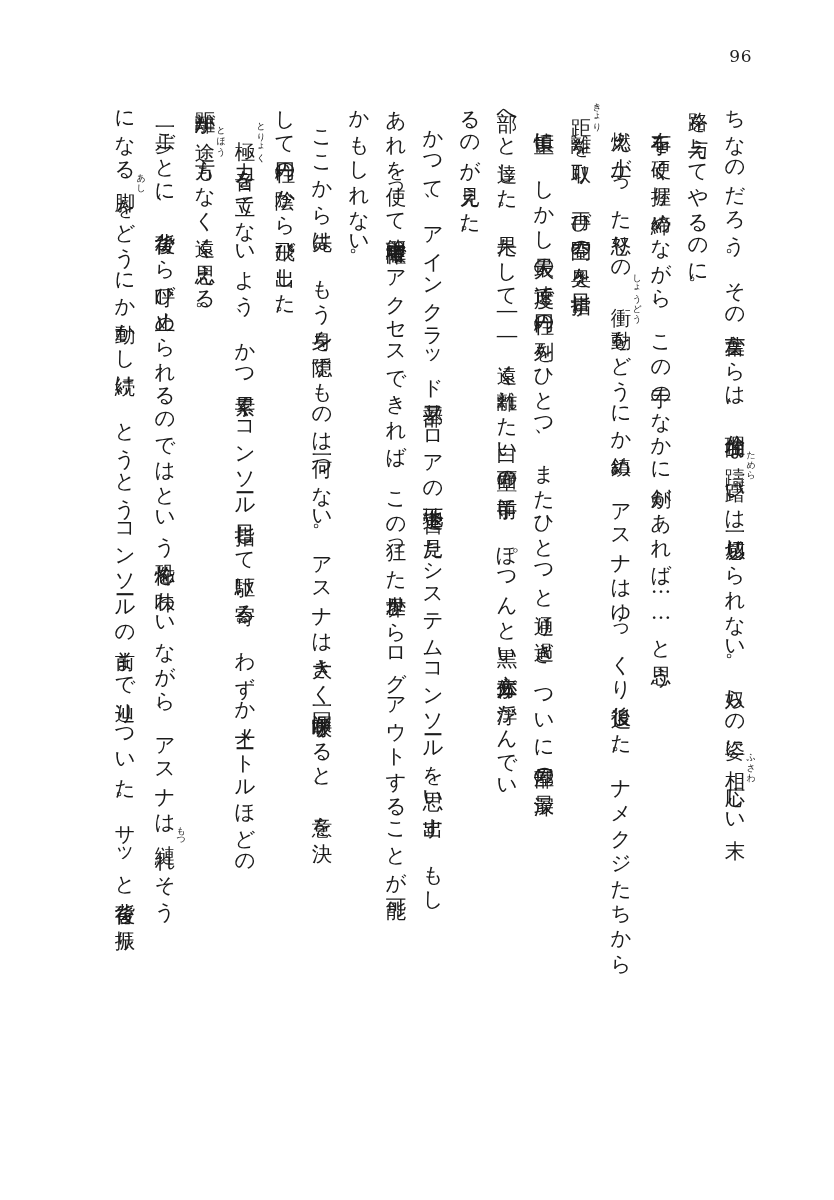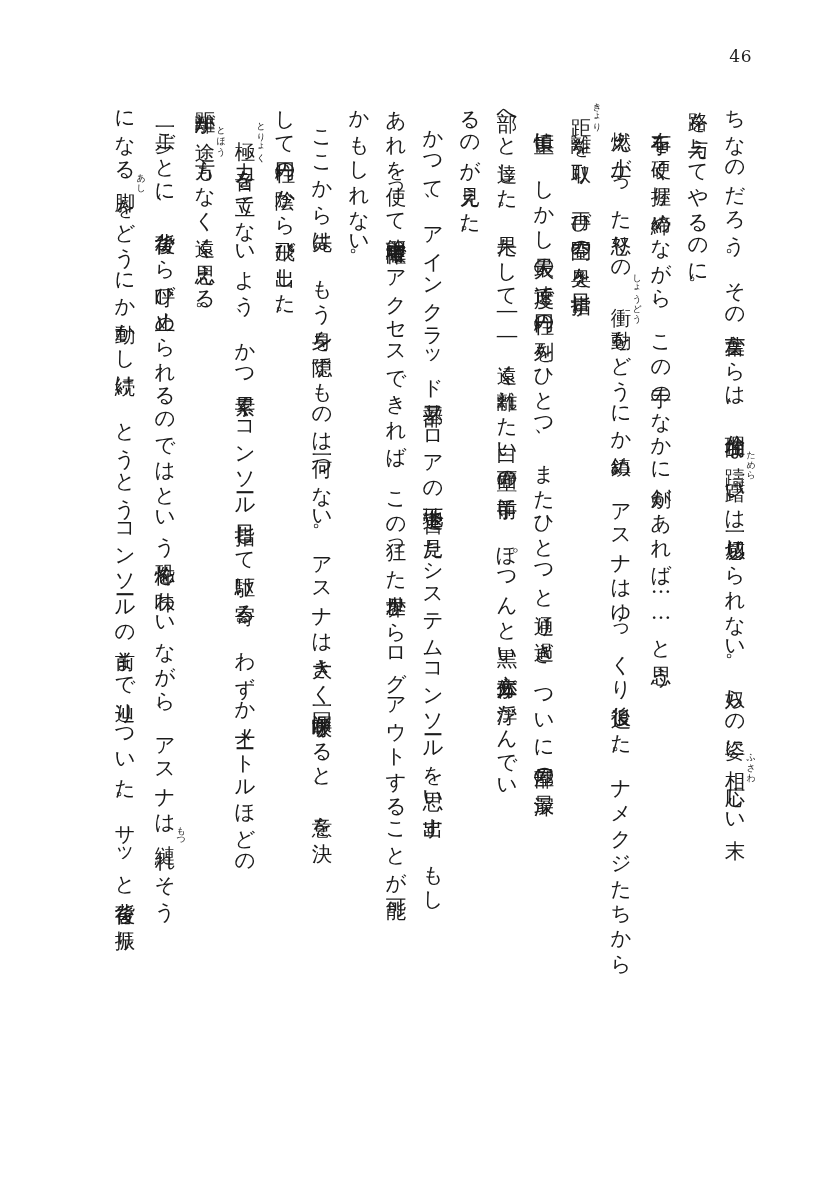--- a/index.html
+++ b/index.html
@@ -59,21 +59,21 @@
     font-size: 9px;
     letter-spacing: 0px;
     line-height: 1;
   }
 </style>
 </head>
 <body>
 
 <div class="page">
 
-  <div class="page-number">46</div>
+  <div class="page-number">96</div>
 
   <div class="text-block">
 
     <div class="column">ちなのだろう。その言葉からは、倫理的な<ruby>躊躇<rt>ためら</rt></ruby>いは一切感じられない。奴らの姿に<ruby>相応<rt>ふさわ</rt></ruby>しい末</div>
 
     <div class="column">路を与えてやるのに。</div>
 
     <div class="column"><span class="indent"></span>右手を硬く握り締めながら、この手のなかに剣があれば……と思う。</div>
 
     <div class="column"><span class="indent"></span>燃え上がった怒りの<ruby>衝<rt>しょうどう</rt></ruby>動をどうにか鎮め、アスナはゆっくり後退した。ナメクジたちから</div>

